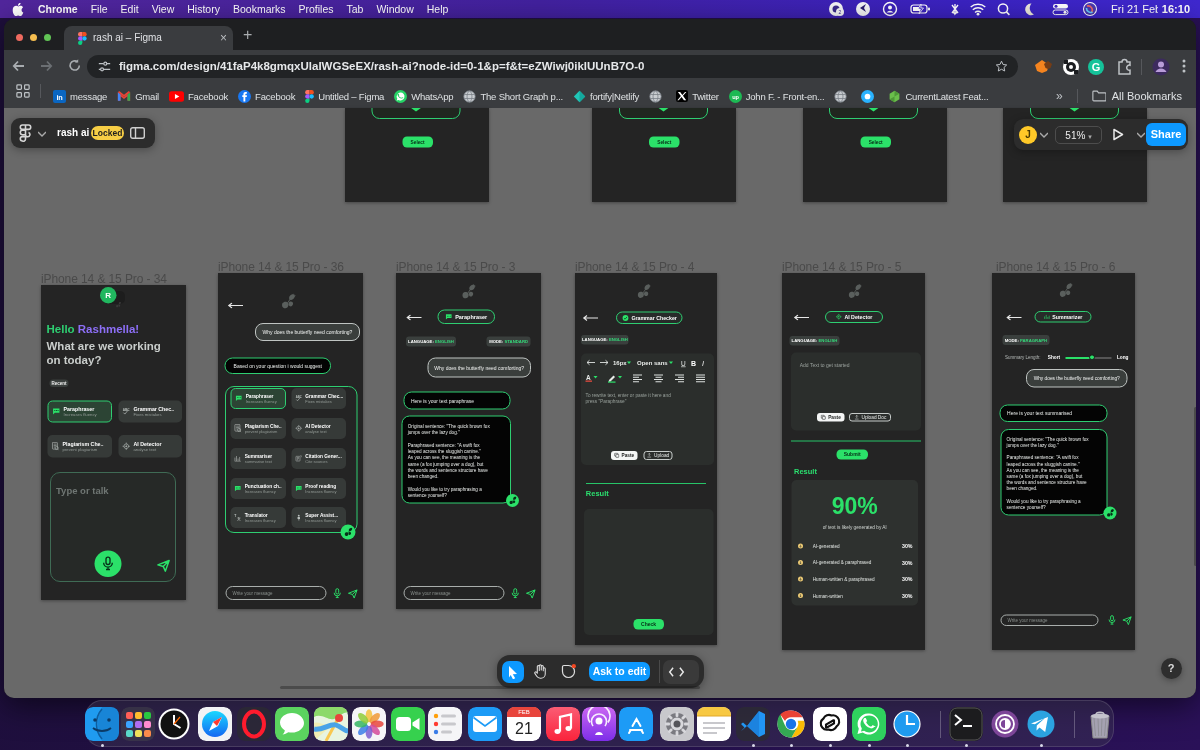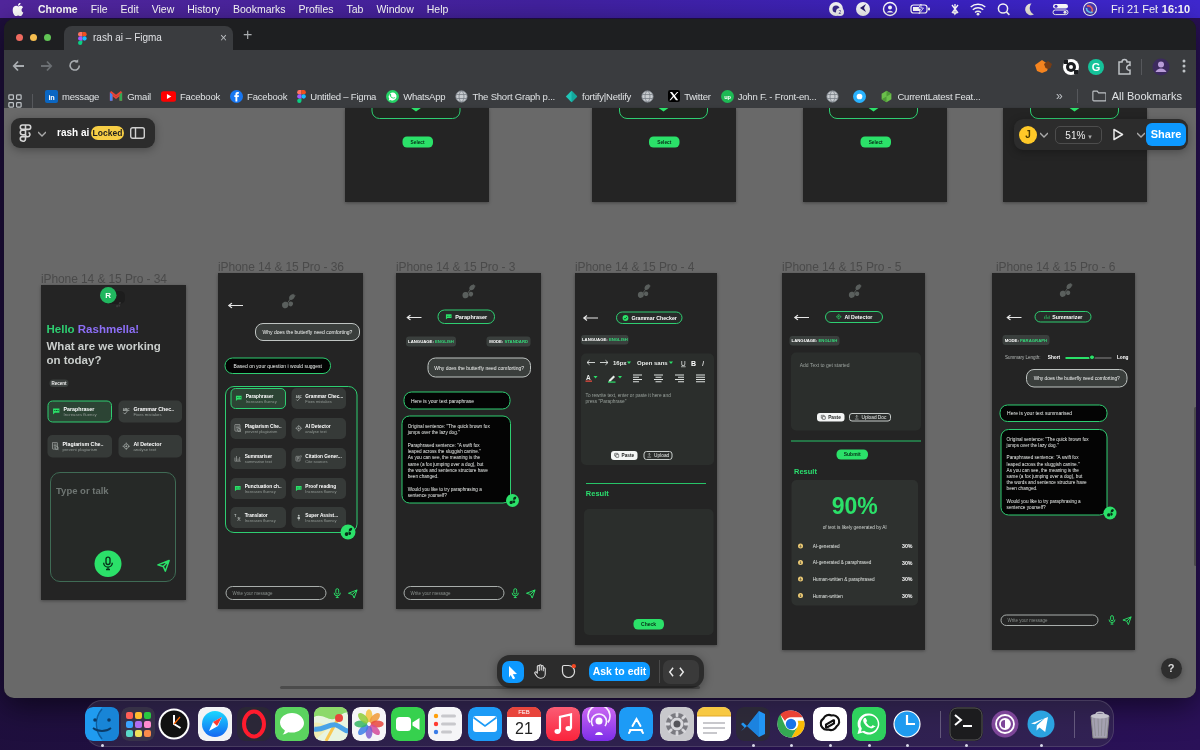--- a/index.html
+++ b/index.html
@@ -119,20 +119,33 @@
       </div>
 <span style="position:absolute;left:239px;top:7px;color:#a9acaf;font-size:16px;font-weight:300;">+</span>
 </div>
 <div id="toolbar">
 <svg width="80" height="20" viewBox="0 0 80 20" style="position:absolute;left:6px;top:6px;">
 <path d="M14 10H4m4-4.5L3.8 10l4.2 4.5" stroke="#a7abaf" stroke-width="1.8" fill="none"></path>
 <path d="M31 10h10m-4-4.5l4.2 4.5-4.2 4.5" stroke="#6b6f73" stroke-width="1.8" fill="none"></path>
 <path d="M67.5 5.8a4.6 4.6 0 101.8 3.6" stroke="#a7abaf" stroke-width="1.6" fill="none"></path>
         <path d="M68.2 3.2v3.4h-3.4z" fill="#a7abaf"></path>
 </svg>
+<div id="omni">
+<svg width="13" height="13" viewBox="0 0 16 16" style="position:absolute;left:11px;top:5px;">
+          <g stroke="#bdc1c5" stroke-width="1.5" fill="none">
+            <path d="M1 4.5h6M11 4.5h4M1 11.5h2M7 11.5h8"></path>
+            <circle cx="9" cy="4.5" r="1.8"></circle>
+            <circle cx="5" cy="11.5" r="1.8"></circle>
+          </g>
+        </svg>
+<span style="position:absolute;left:32px;">figma.com/design/41faP4k8gmqxUlaIWGSeEX/rash-ai?node-id=0-1&amp;p=f&amp;t=eZWiwj0iklUUnB7O-0</span>
+<svg width="15" height="15" viewBox="0 0 24 24" style="position:absolute;right:9px;top:4px;">
+          <path fill="none" stroke="#bdc1c5" stroke-width="1.6" d="M12 3.5l2.5 5.3 5.8.7-4.3 4 1.1 5.7-5.1-2.8-5.1 2.8 1.1-5.7-4.3-4 5.8-.7z"></path>
+        </svg>
+</div>
 <svg width="145" height="22" viewBox="0 0 145 22" style="position:absolute;left:1030px;top:6px;">
 <path d="M4 3l7 5-2 6-5 2-5-2-2-6z" transform="translate(4,1)" fill="#f5841f"></path>
         <path d="M10 4l4 3-1.5 4L10 12l-2.5-1L6 7z" transform="translate(4,1)" fill="#763d16"></path>
 <circle cx="37" cy="11" r="8" fill="#fff"></circle>
         <circle cx="37" cy="11" r="5" fill="#1c1e21"></circle>
         <circle cx="37" cy="11" r="2" fill="#fff"></circle>
         <rect x="30" y="4" width="4" height="4" fill="#1c1e21"></rect>
         <rect x="40" y="14" width="4" height="4" fill="#1c1e21"></rect>
 <circle cx="62" cy="11" r="8" fill="#15c39a"></circle>
         <text x="62" y="15" text-anchor="middle" font-size="11" font-weight="bold" fill="#fff" font-family="Liberation Sans">G</text>
@@ -144,21 +157,21 @@
 </svg>
 <svg width="4" height="14" viewBox="0 0 4 14" style="position:absolute;left:1178px;top:9px;">
         <g fill="#bdc1c5">
           <circle cx="2" cy="2" r="1.5"></circle>
           <circle cx="2" cy="7" r="1.5"></circle>
           <circle cx="2" cy="12" r="1.5"></circle>
         </g>
       </svg>
 </div>
 <div id="bookbar">
-      <div style="position:absolute;left:4px;top:0;display:flex;align-items:flex-end;height:24px;">
+      <div style="position:absolute;left:12px;top:0;display:flex;align-items:flex-start;height:24px;">
 <svg width="14" height="14" viewBox="0 0 16 16" style="margin-right:10px;">
           <g fill="none" stroke="#bdc1c5" stroke-width="1.4">
             <rect x="1" y="1" width="5.2" height="5.2" rx="1"></rect>
             <rect x="9.8" y="1" width="5.2" height="5.2" rx="1"></rect>
             <rect x="1" y="9.8" width="5.2" height="5.2" rx="1"></rect>
             <rect x="9.8" y="9.8" width="5.2" height="5.2" rx="1"></rect>
           </g>
         </svg>
 <div style="width:1px;height:14px;background:#56585c;margin-right:12px;"></div>
 <span class="bk">

